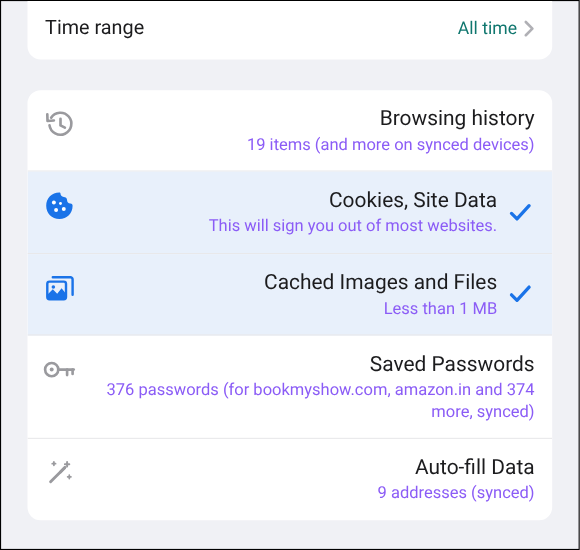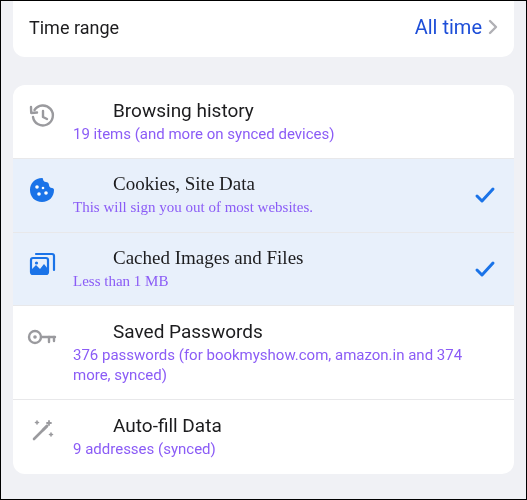--- a/index.html
+++ b/index.html
@@ -6,21 +6,22 @@
     body {
       width: 527px;
       height: 500px;
       background: #f0f1f5;
       font-family: -apple-system, BlinkMacSystemFont, "Segoe UI", Roboto, Helvetica, Arial, sans-serif;
       padding: 0;
       border: 1px solid #000;
       overflow: hidden;
     }
     .container {
-      padding: 0 12px;
+      padding: 0 24px;
+      text-align: right;
     }
     .card {
       background: #fff;
       border-radius: 12px;
       overflow: hidden;
     }
     .time-range-card {
       margin-top: 0;
       border-radius: 0 0 12px 12px;
       display: flex;
@@ -28,41 +29,40 @@
       justify-content: space-between;
       padding: 14px 16px 18px 16px;
     }
     .time-range-label {
       font-size: 18px;
       color: #1c1c1e;
     }
     .time-range-value {
       display: flex;
       align-items: center;
-      color: #1d4ed8;
-      font-size: 20px;
+      color: #0f766e;
+      font-size: 16px;
     }
     .chevron {
       margin-left: 6px;
       display: inline-flex;
     }
     .chevron svg { display: block; }
     .list-card {
       margin-top: 28px;
     }
     .row {
       display: flex;
       align-items: flex-start;
       padding: 14px 16px 14px 14px;
       border-bottom: 1px solid #e8e8ea;
       position: relative;
     }
     .row.selected {
       background: #e8f0fb;
-      font-family: Liberation Serif, serif;
     }
     .row-icon {
       width: 30px;
       height: 30px;
       display: flex;
       align-items: center;
       justify-content: center;
       flex-shrink: 0;
       margin-right: 16px;
       margin-top: 2px;

